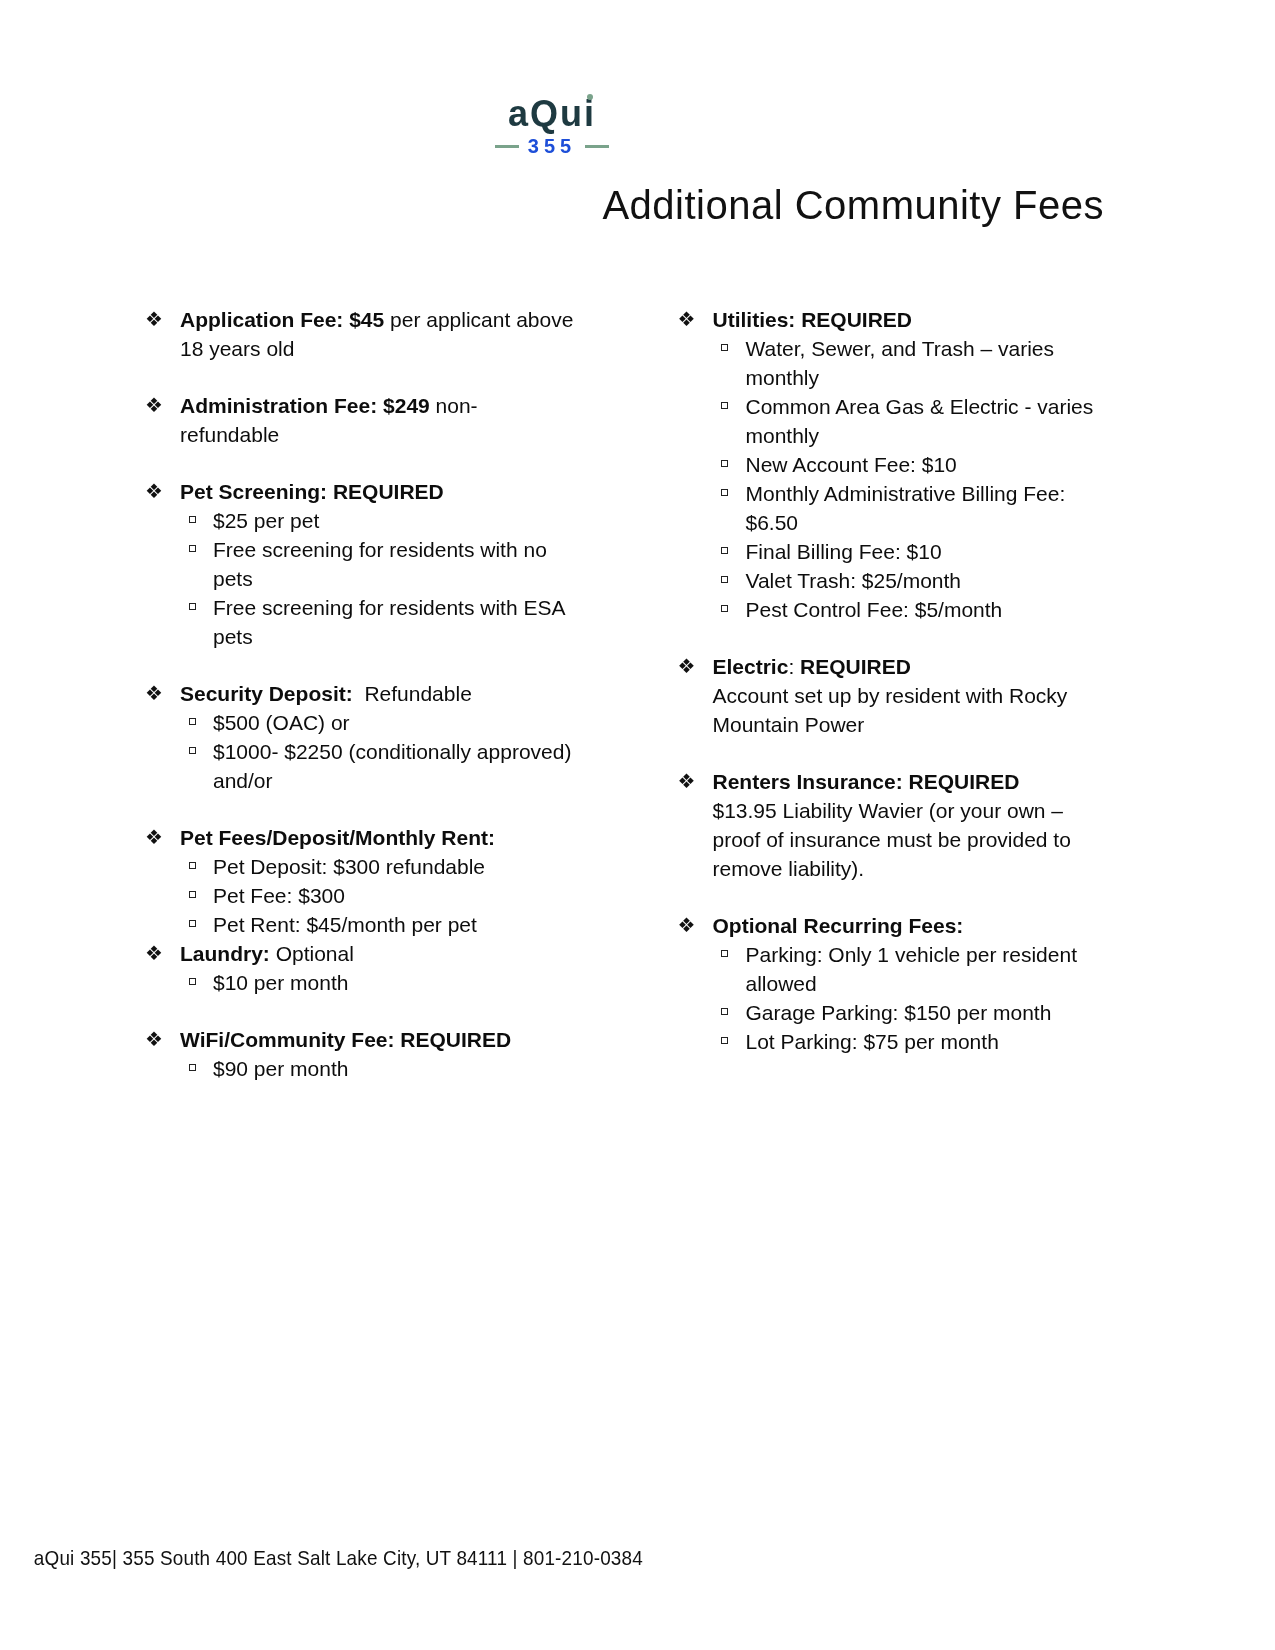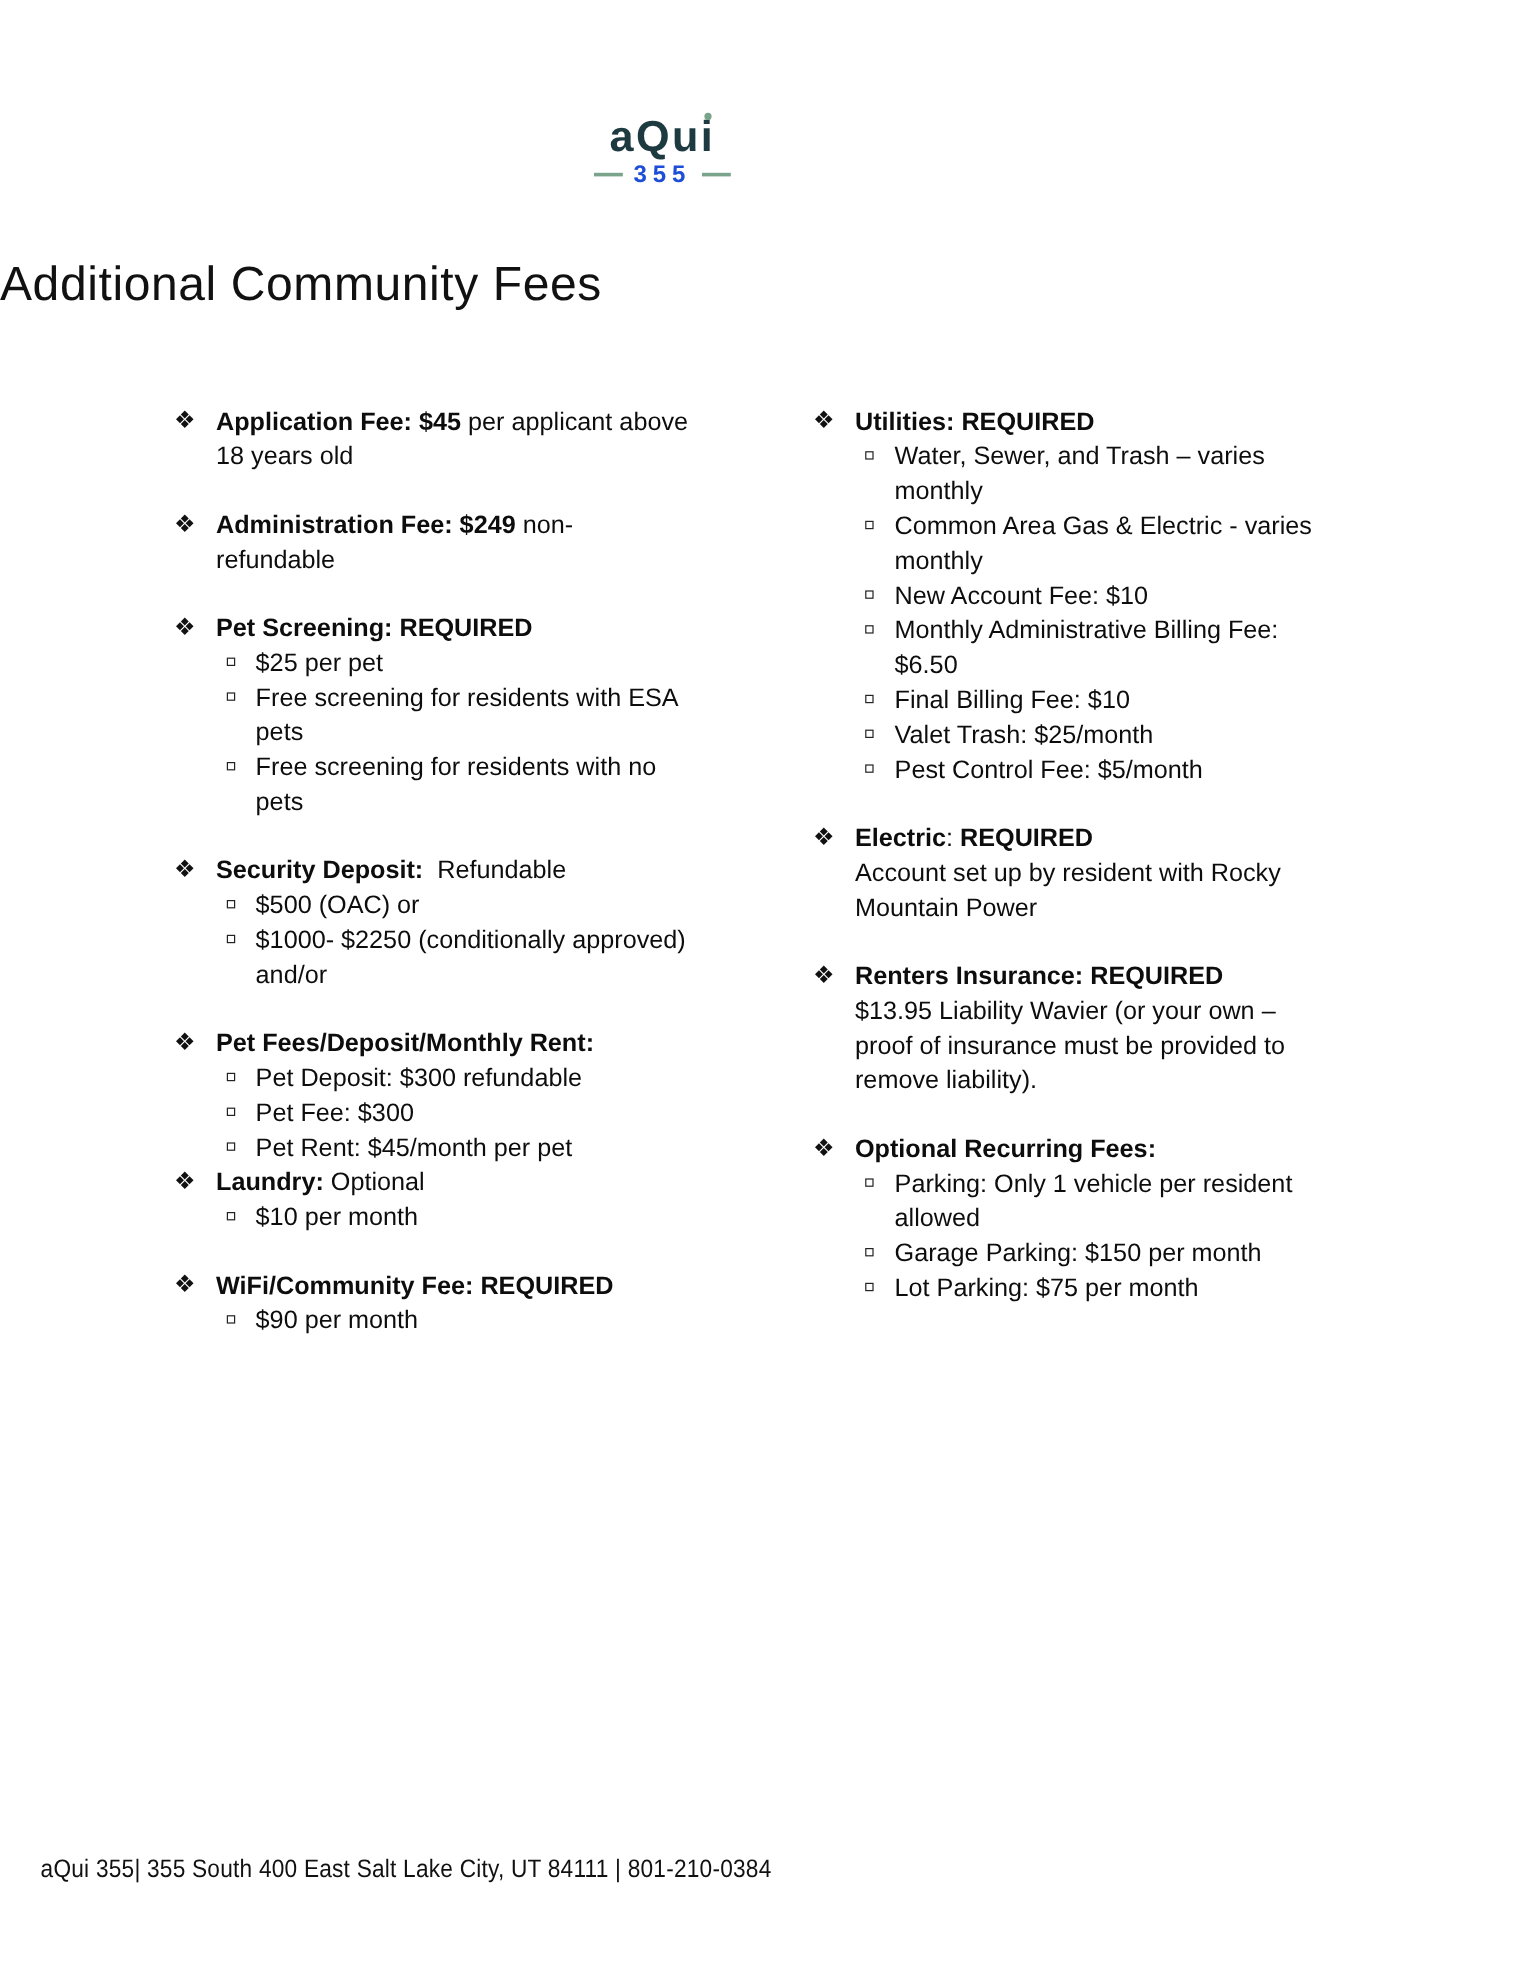--- a/index.html
+++ b/index.html
@@ -10,21 +10,21 @@
   
   .logo { margin-top:95px; text-align:center; }
   .logo-word { font-size:36px; font-weight:700; letter-spacing:2px; color:#1e3a41; line-height:38px; }
   .logo-i { position:relative; }
   .logo-i::after { content:''; position:absolute; width:6px; height:6px; border-radius:50%;
                    background:#7aa38b; top:1px; left:50%; transform:translateX(-50%); }
   .logo-num { margin-top:2px; color:#1d4ed8; font-weight:700; font-size:20px; letter-spacing:5px; line-height:22px; }
   .logo-dash { display:inline-block; width:24px; height:3px; background:#7aa38b; vertical-align:middle; margin:0 9px 3px 9px; }
 
   
-  h1.doc-title { margin-top:56px; text-align:left; font-size:40px; font-weight:400;
+  h1.doc-title { margin-top:24px; text-align:right; font-size:40px; font-weight:400;
                  letter-spacing:0.5px; color:#111; line-height:48px; }
 
   
   .columns { display:flex; margin-left:145px; margin-top:76px; }
   .col { font-size:21px; line-height:29px; }
   .col-left  { width:435px; margin-right:102px; }
   .col-right { width:431px; }
 
   .section { margin-top:28px; }
   .section.first { margin-top:0; }
@@ -63,22 +63,22 @@
     <section class="col col-left" id="col-left">
         <div class="section first">
           <div class="head-row"><span class="diamond">❖</span><span class="head-text"><span class="b">Application Fee: $45</span><span> per applicant above 18 years old</span></span></div>
         </div>
         <div class="section">
           <div class="head-row"><span class="diamond">❖</span><span class="head-text"><span class="b">Administration Fee: $249</span><span> non-refundable</span></span></div>
         </div>
         <div class="section">
           <div class="head-row"><span class="diamond">❖</span><span class="head-text"><span class="b">Pet Screening: REQUIRED</span></span></div>
           <div class="sub-item"><span class="sq"></span><span class="sub-text">$25 per pet</span></div>
+          <div class="sub-item"><span class="sq"></span><span class="sub-text">Free screening for residents with no pets</span></div>
           <div class="sub-item"><span class="sq"></span><span class="sub-text">Free screening for residents with ESA pets</span></div>
-          <div class="sub-item"><span class="sq"></span><span class="sub-text">Free screening for residents with no pets</span></div>
         </div>
         <div class="section">
           <div class="head-row"><span class="diamond">❖</span><span class="head-text"><span class="b">Security Deposit:</span><span>  Refundable</span></span></div>
           <div class="sub-item"><span class="sq"></span><span class="sub-text">$500 (OAC) or</span></div>
           <div class="sub-item"><span class="sq"></span><span class="sub-text">$1000- $2250 (conditionally approved) and/or</span></div>
         </div>
         <div class="section">
           <div class="head-row"><span class="diamond">❖</span><span class="head-text"><span class="b">Pet Fees/Deposit/Monthly Rent:</span></span></div>
           <div class="sub-item"><span class="sq"></span><span class="sub-text">Pet Deposit: $300 refundable</span></div>
           <div class="sub-item"><span class="sq"></span><span class="sub-text">Pet Fee: $300</span></div>

